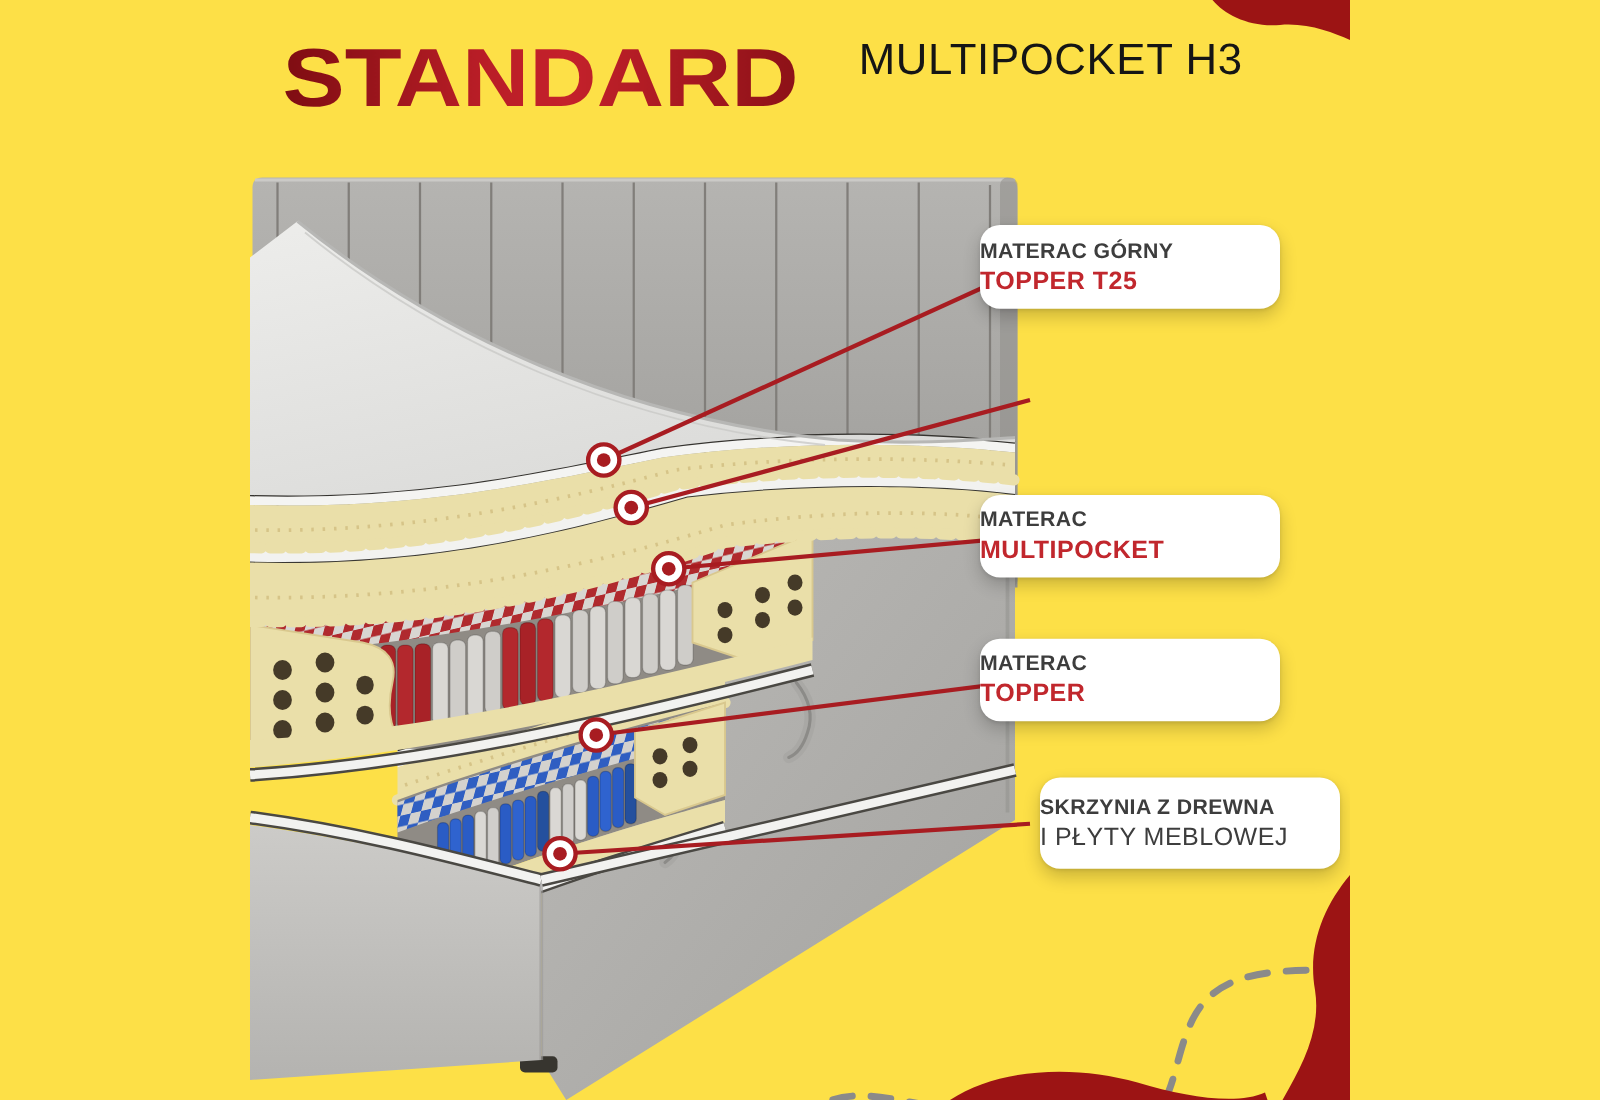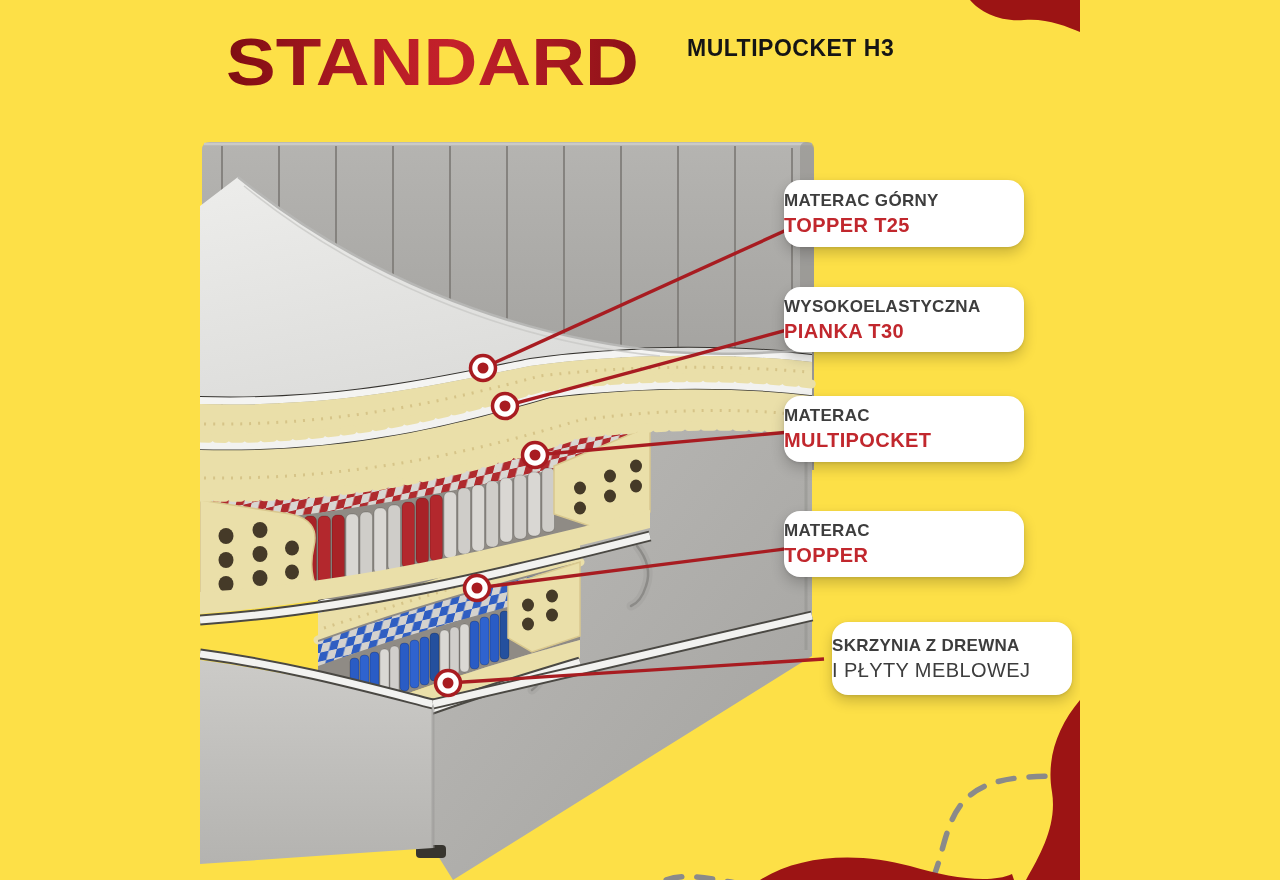--- a/index.html
+++ b/index.html
@@ -10,21 +10,21 @@
 
   .title-main{
     position:absolute;left:26px;top:22px;z-index:3;
     font-size:66px;font-weight:800;letter-spacing:0px;line-height:80px;
     transform:scaleX(1.13);transform-origin:left center;
     background:linear-gradient(90deg,#7e0d12 0%,#b81d26 38%,#c4212b 55%,#8c1117 100%);
     -webkit-background-clip:text;background-clip:text;color:transparent;
   }
   .title-sub{
     position:absolute;left:487px;top:30px;z-index:3;
-    font-size:23px;font-weight:700;line-height:36px;color:#151515;letter-spacing:0.5px;
+    font-size:35px;font-weight:400;line-height:36px;color:#151515;letter-spacing:0.5px;
   }
 
   .callout{
     position:absolute;left:584px;width:240px;z-index:4;
     background:#ffffff;border-radius:16px;
     box-shadow:0 6px 14px rgba(0,0,0,0.20), 0 1px 3px rgba(0,0,0,0.10);
     display:flex;flex-direction:column;justify-content:center;gap:3px;
   }
   .callout .l1{font-size:17px;font-weight:700;color:#3d3d3d;letter-spacing:0.3px;white-space:nowrap;}
   .callout .l2{font-size:20px;font-weight:800;color:#c1272d;letter-spacing:0.4px;white-space:nowrap;}
@@ -284,24 +284,20 @@
 
   <div class="title-main">STANDARD</div>
   <div class="title-sub">
     <div>MULTIPOCKET H3</div>
   </div>
 
   <div class="callout" id="co1">
     <div class="l1">MATERAC GÓRNY</div>
     <div class="l2">TOPPER T25</div>
   </div>
-  <div class="callout" id="co2">
-    <div class="l1">WYSOKOELASTYCZNA</div>
-    <div class="l2">PIANKA T30</div>
-  </div>
   <div class="callout" id="co3">
     <div class="l1">MATERAC</div>
     <div class="l2">MULTIPOCKET</div>
   </div>
   <div class="callout" id="co4">
     <div class="l1">MATERAC</div>
     <div class="l2">TOPPER</div>
   </div>
   <div class="callout" id="co5">
     <div class="l1">SKRZYNIA Z DREWNA</div>

